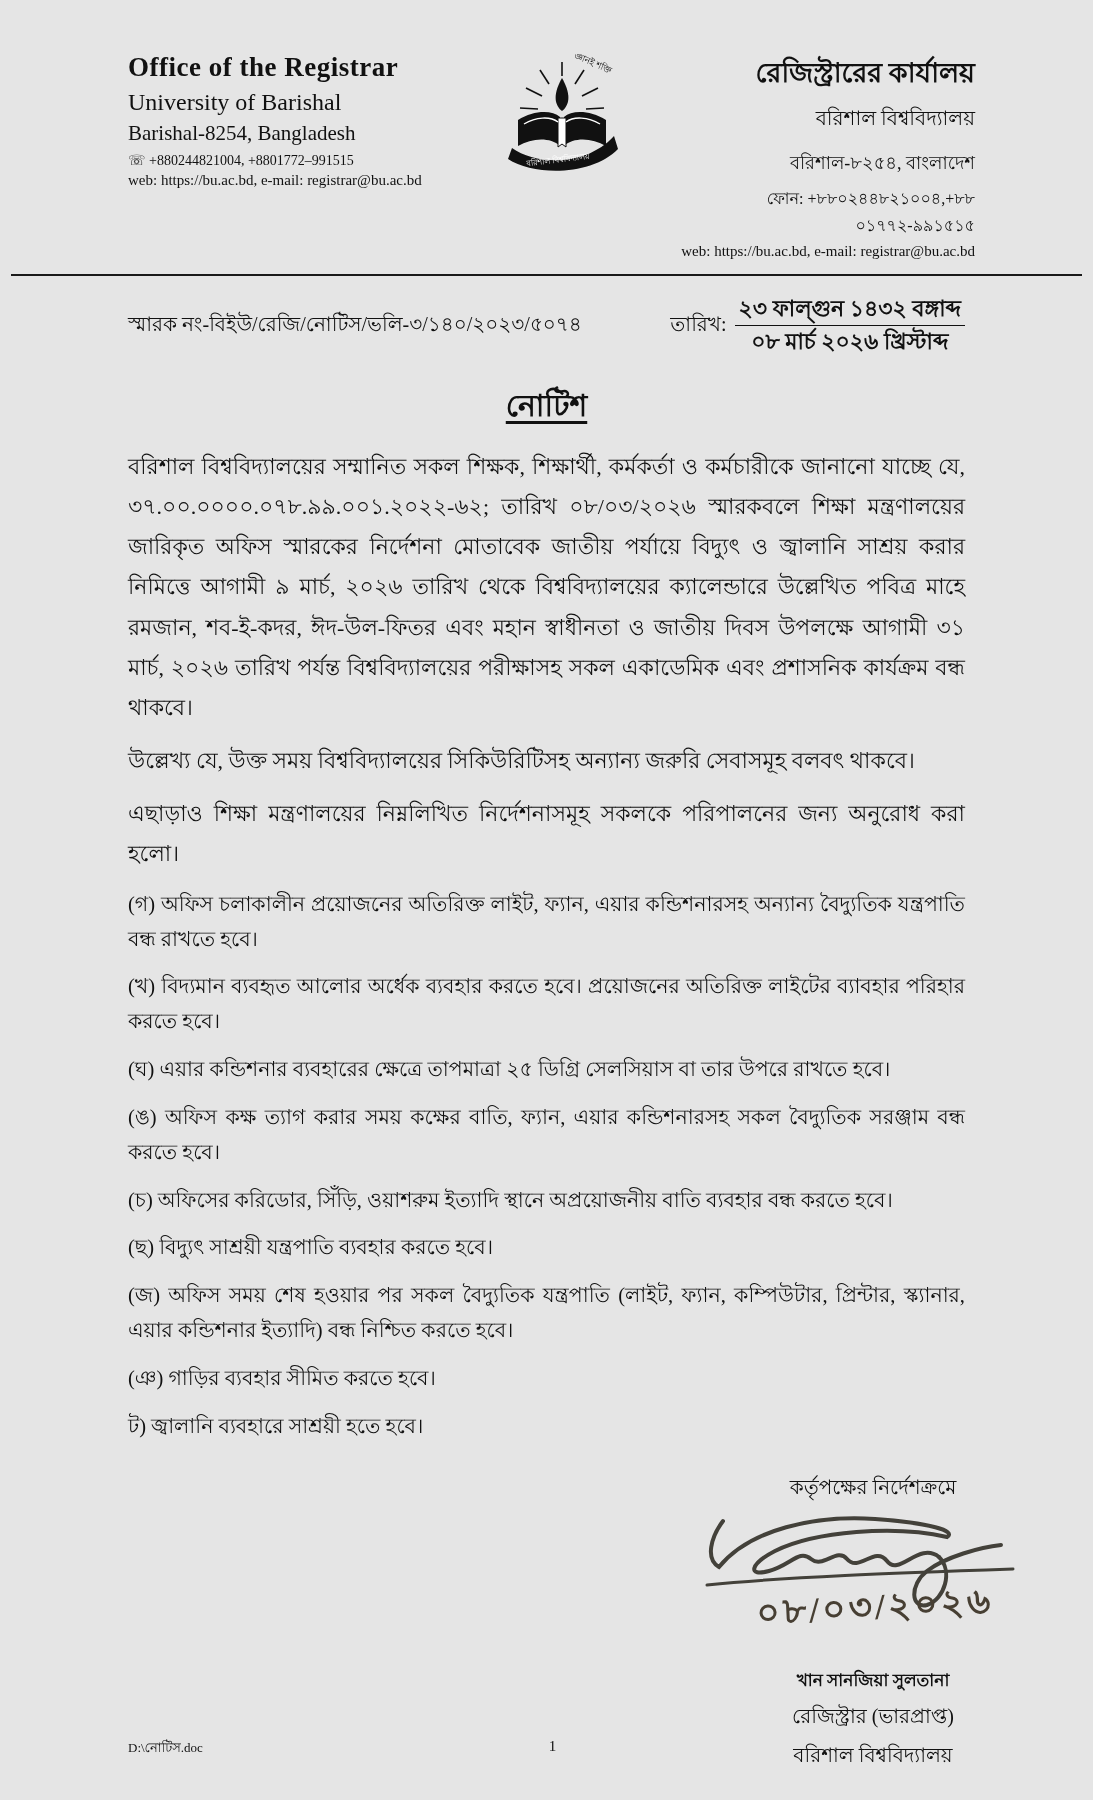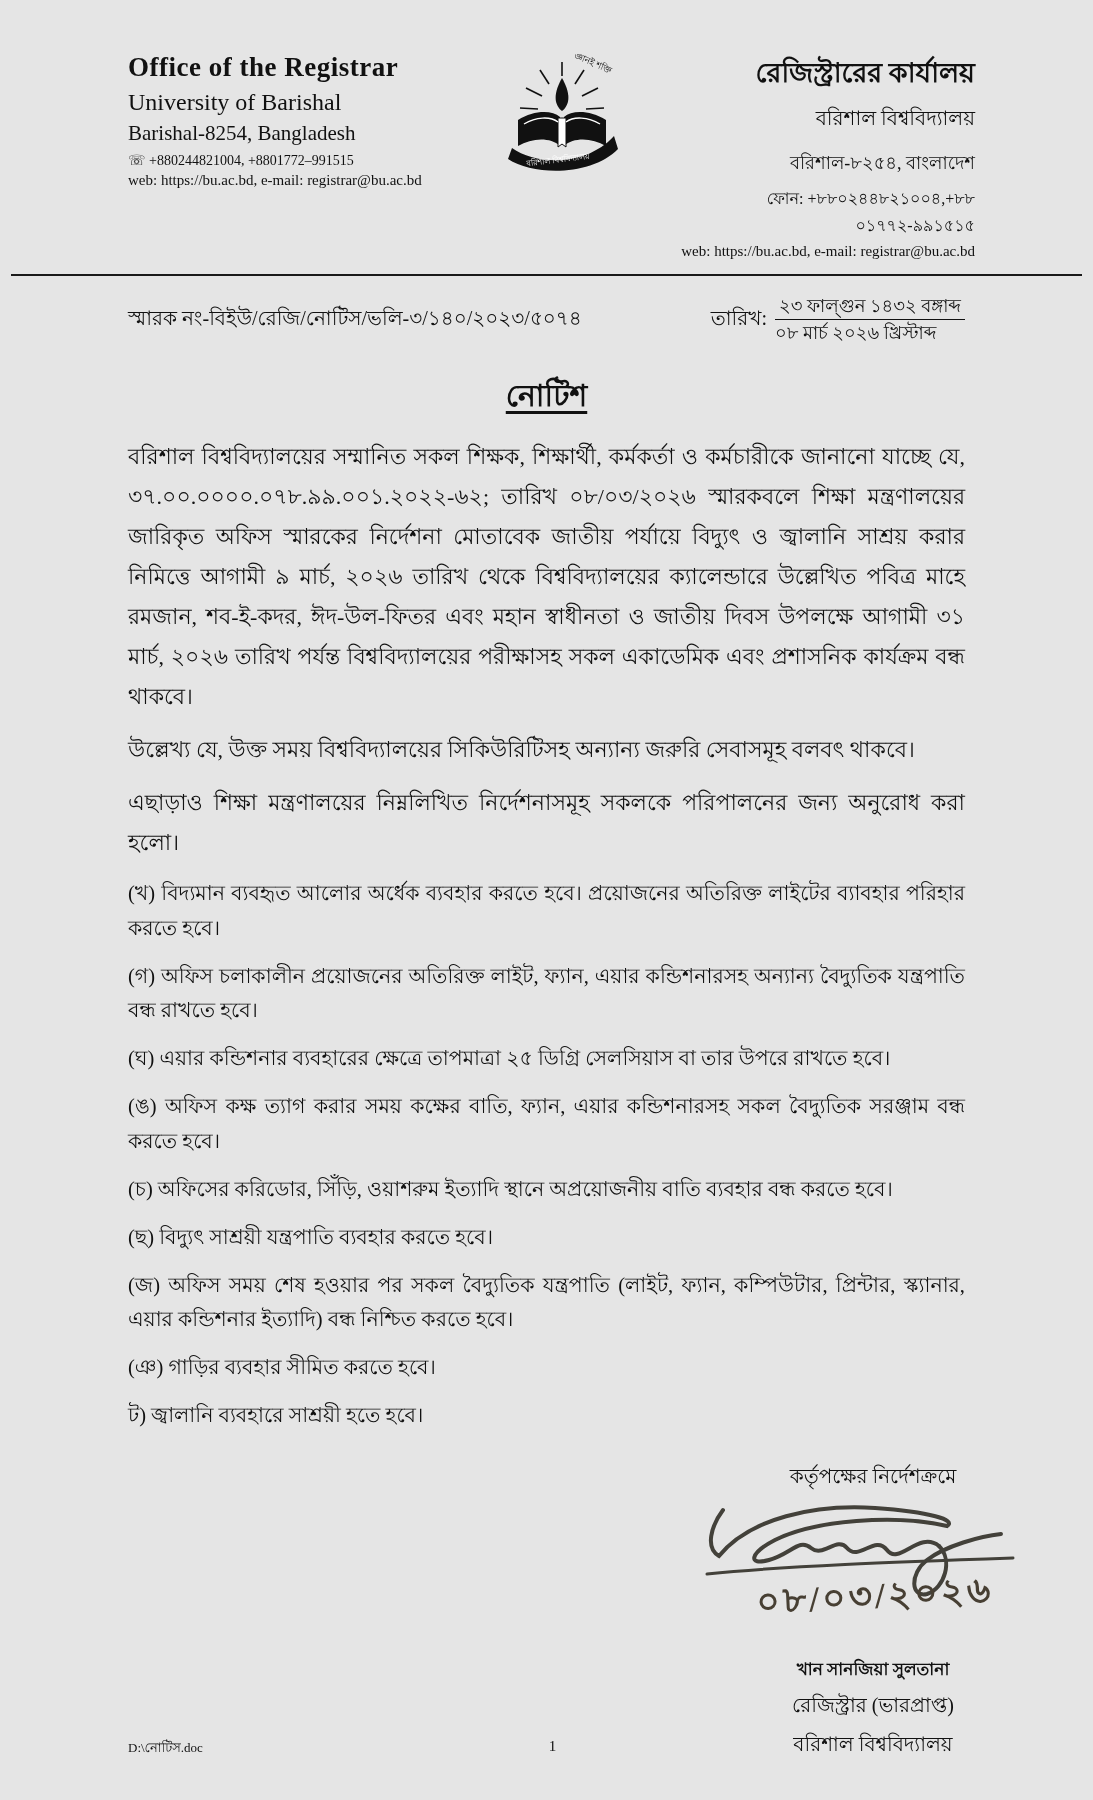--- a/index.html
+++ b/index.html
@@ -23,21 +23,21 @@
   .lh-right .t2{font-size:20px;margin-top:6px;}
   .lh-right .t3{font-size:18px;margin-top:13px;}
   .lh-right .t4{font-size:16px;margin-top:6px;}
   .lh-right .t5{font-size:15px;margin-top:3px;}
   .rule{border:none;border-top:2.5px solid #1a1a1a;margin:14px 11px 0 11px;}
   
   .memo-row{display:flex;justify-content:space-between;align-items:center;
     padding:18px 128px 0 128px;font-size:20px;}
   .memo-no{font-size:20px;}
   .date-wrap{display:flex;align-items:center;gap:8px;}
-  .date-frac{display:inline-block;font-size:18px;line-height:1.35;}
+  .date-frac{display:inline-block;text-align:center;font-size:22px;line-height:1.35;font-weight:bold;}
   .date-frac .top{border-bottom:1.6px solid #111;padding:0 4px 1px 4px;}
   .date-frac .bot{padding-top:1px;}
   
   .body-col{padding:0 128px;}
   .notice-title{text-align:center;font-size:30px;font-weight:bold;
     text-decoration:underline;text-underline-offset:5px;margin:26px 0 14px 0;}
   .para{font-size:22px;line-height:1.82;text-align:justify;margin:0 0 13px 0;}
   .inst{font-size:20.5px;line-height:1.7;text-align:justify;margin:0 0 13px 0;}
   
   .sig-block{width:320px;margin:28px 60px 0 auto;text-align:center;position:relative;}
@@ -123,22 +123,22 @@
     </div>
   </div>
 
   <div class="body-col">
     <div class="notice-title">নোটিশ</div>
 
     <p class="para">বরিশাল বিশ্ববিদ্যালয়ের সম্মানিত সকল শিক্ষক, শিক্ষার্থী, কর্মকর্তা ও কর্মচারীকে জানানো যাচ্ছে যে, ৩৭.০০.০০০০.০৭৮.৯৯.০০১.২০২২-৬২; তারিখ ০৮/০৩/২০২৬ স্মারকবলে শিক্ষা মন্ত্রণালয়ের জারিকৃত অফিস স্মারকের নির্দেশনা মোতাবেক জাতীয় পর্যায়ে বিদ্যুৎ ও জ্বালানি সাশ্রয় করার নিমিত্তে আগামী ৯ মার্চ, ২০২৬ তারিখ থেকে বিশ্ববিদ্যালয়ের ক্যালেন্ডারে উল্লেখিত পবিত্র মাহে রমজান, শব-ই-কদর, ঈদ-উল-ফিতর এবং মহান স্বাধীনতা ও জাতীয় দিবস উপলক্ষে আগামী ৩১ মার্চ, ২০২৬ তারিখ পর্যন্ত বিশ্ববিদ্যালয়ের পরীক্ষাসহ সকল একাডেমিক এবং প্রশাসনিক কার্যক্রম বন্ধ থাকবে।</p>
     <p class="para">উল্লেখ্য যে, উক্ত সময় বিশ্ববিদ্যালয়ের সিকিউরিটিসহ অন্যান্য জরুরি সেবাসমূহ বলবৎ থাকবে।</p>
     <p class="para">এছাড়াও শিক্ষা মন্ত্রণালয়ের নিম্নলিখিত নির্দেশনাসমূহ সকলকে পরিপালনের জন্য অনুরোধ করা হলো।</p>
 
+    <p class="inst">(গ) অফিস চলাকালীন প্রয়োজনের অতিরিক্ত লাইট, ফ্যান, এয়ার কন্ডিশনারসহ অন্যান্য বৈদ্যুতিক যন্ত্রপাতি বন্ধ রাখতে হবে।</p>
     <p class="inst">(খ) বিদ্যমান ব্যবহৃত আলোর অর্ধেক ব্যবহার করতে হবে। প্রয়োজনের অতিরিক্ত লাইটের ব্যাবহার পরিহার করতে হবে।</p>
-    <p class="inst">(গ) অফিস চলাকালীন প্রয়োজনের অতিরিক্ত লাইট, ফ্যান, এয়ার কন্ডিশনারসহ অন্যান্য বৈদ্যুতিক যন্ত্রপাতি বন্ধ রাখতে হবে।</p>
     <p class="inst">(ঘ) এয়ার কন্ডিশনার ব্যবহারের ক্ষেত্রে তাপমাত্রা ২৫ ডিগ্রি সেলসিয়াস বা তার উপরে রাখতে হবে।</p>
     <p class="inst">(ঙ) অফিস কক্ষ ত্যাগ করার সময় কক্ষের বাতি, ফ্যান, এয়ার কন্ডিশনারসহ সকল বৈদ্যুতিক সরঞ্জাম বন্ধ করতে হবে।</p>
     <p class="inst">(চ) অফিসের করিডোর, সিঁড়ি, ওয়াশরুম ইত্যাদি স্থানে অপ্রয়োজনীয় বাতি ব্যবহার বন্ধ করতে হবে।</p>
     <p class="inst">(ছ) বিদ্যুৎ সাশ্রয়ী যন্ত্রপাতি ব্যবহার করতে হবে।</p>
     <p class="inst">(জ) অফিস সময় শেষ হওয়ার পর সকল বৈদ্যুতিক যন্ত্রপাতি (লাইট, ফ্যান, কম্পিউটার, প্রিন্টার, স্ক্যানার, এয়ার কন্ডিশনার ইত্যাদি) বন্ধ নিশ্চিত করতে হবে।</p>
     <p class="inst">(ঞ) গাড়ির ব্যবহার সীমিত করতে হবে।</p>
     <p class="inst">ট) জ্বালানি ব্যবহারে সাশ্রয়ী হতে হবে।</p>
   </div>
 
   <div class="sig-block">

